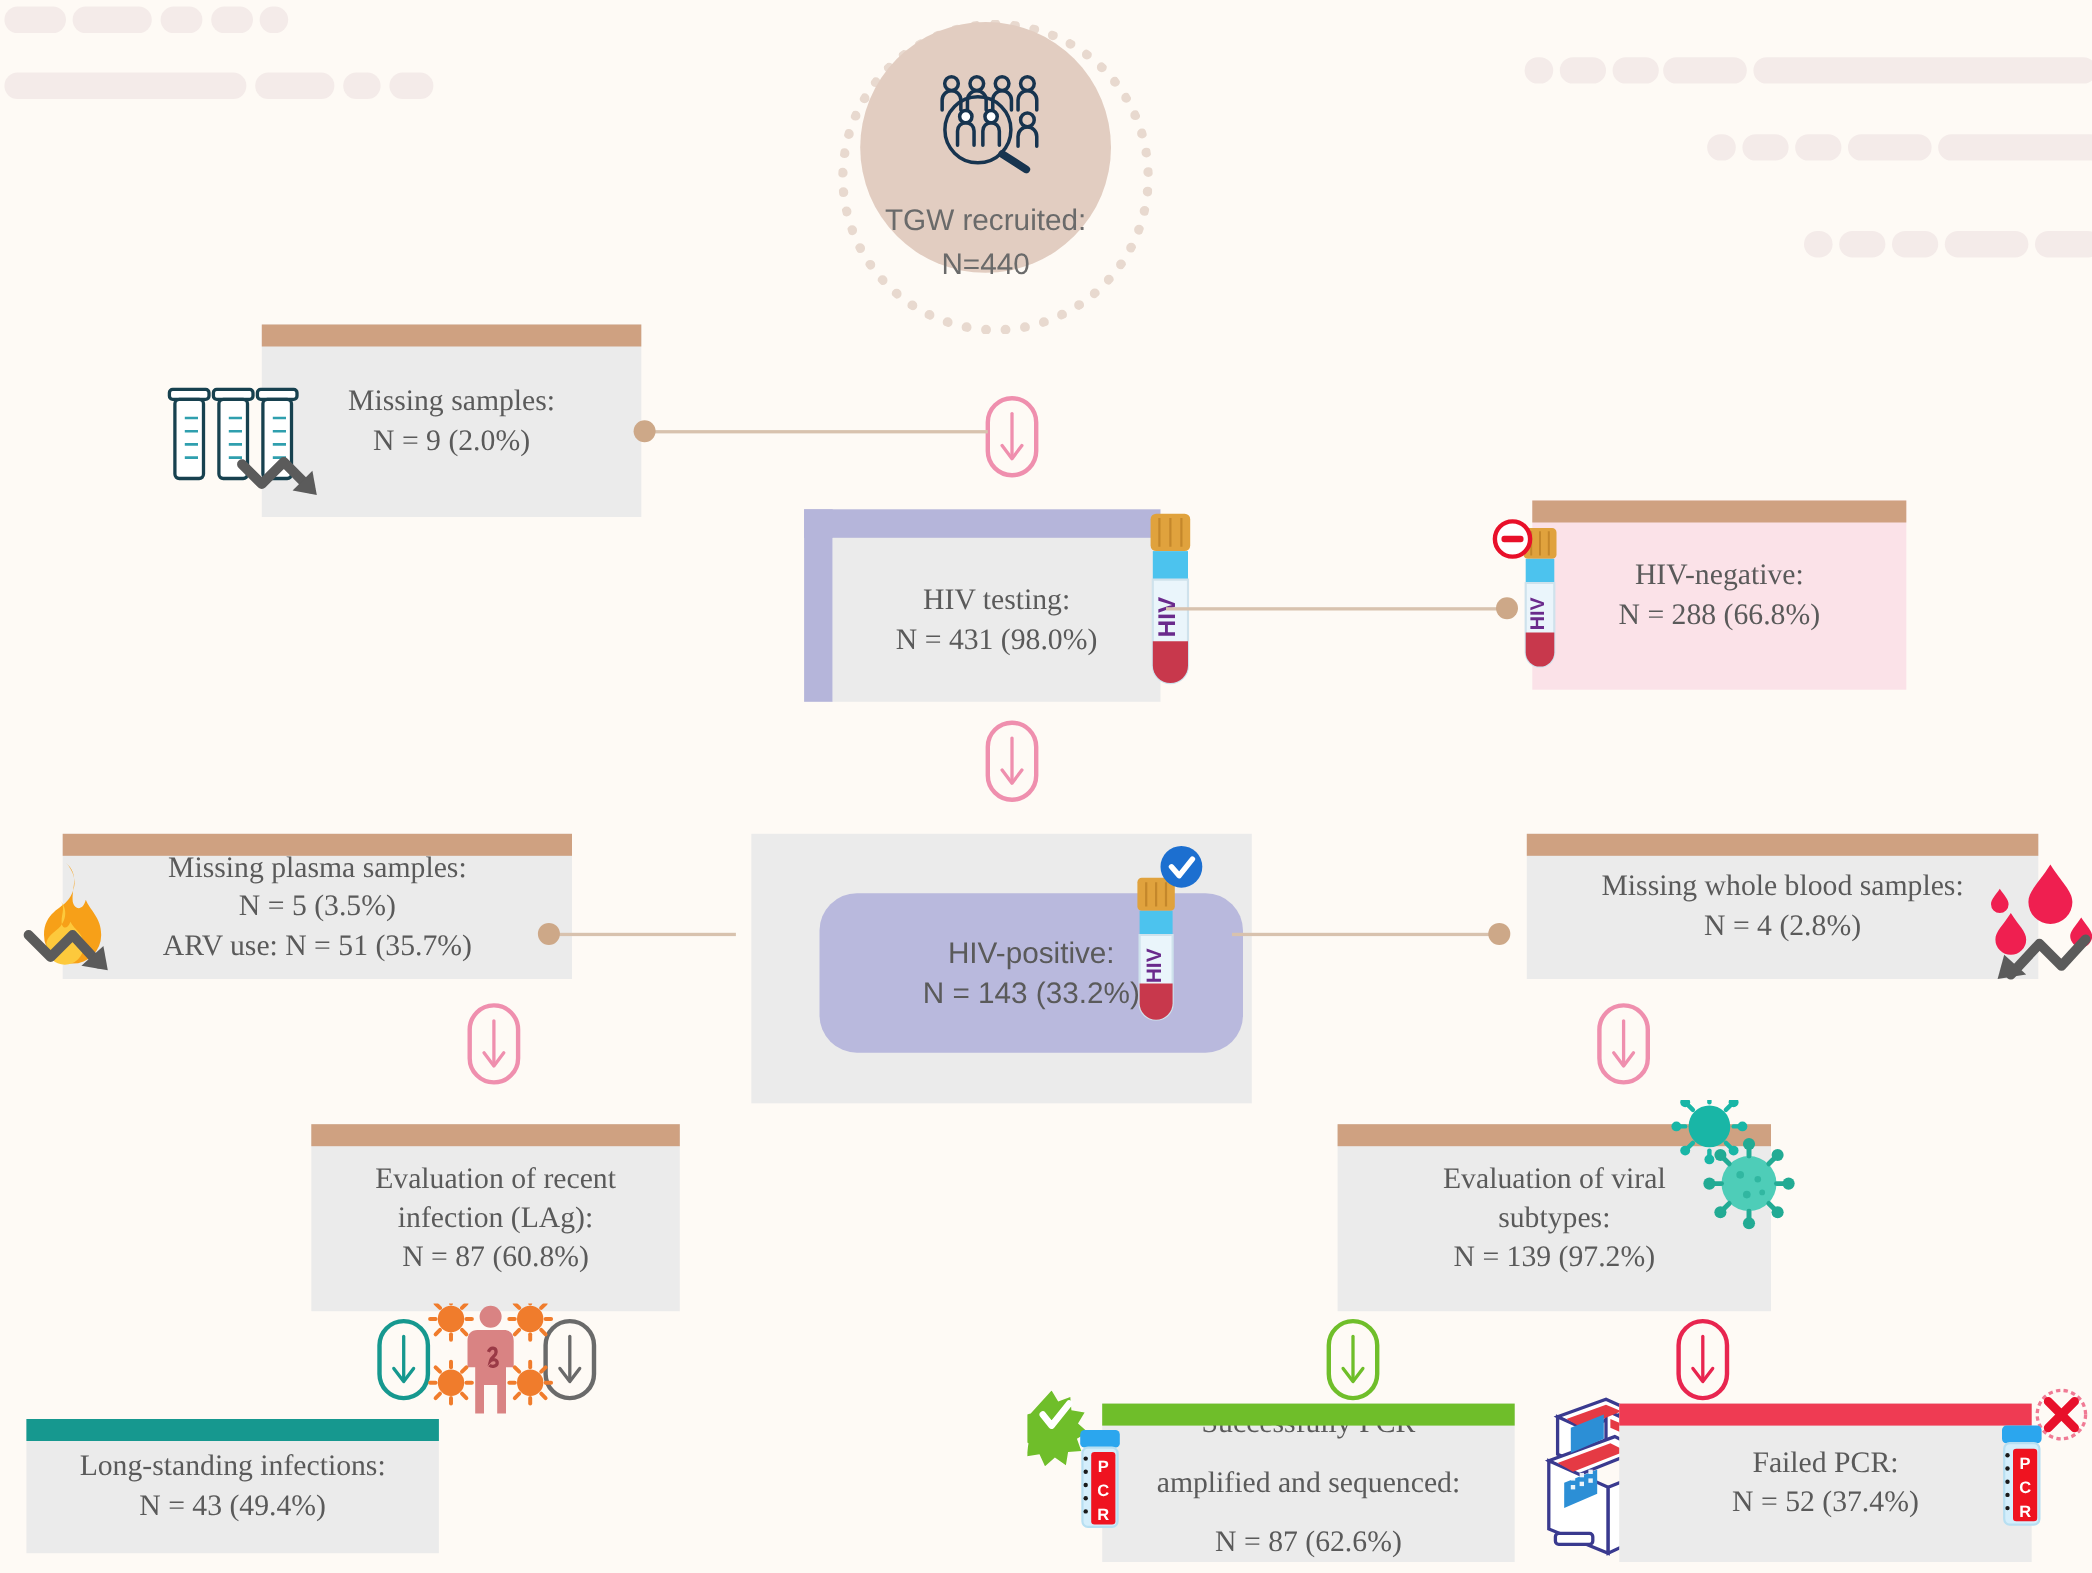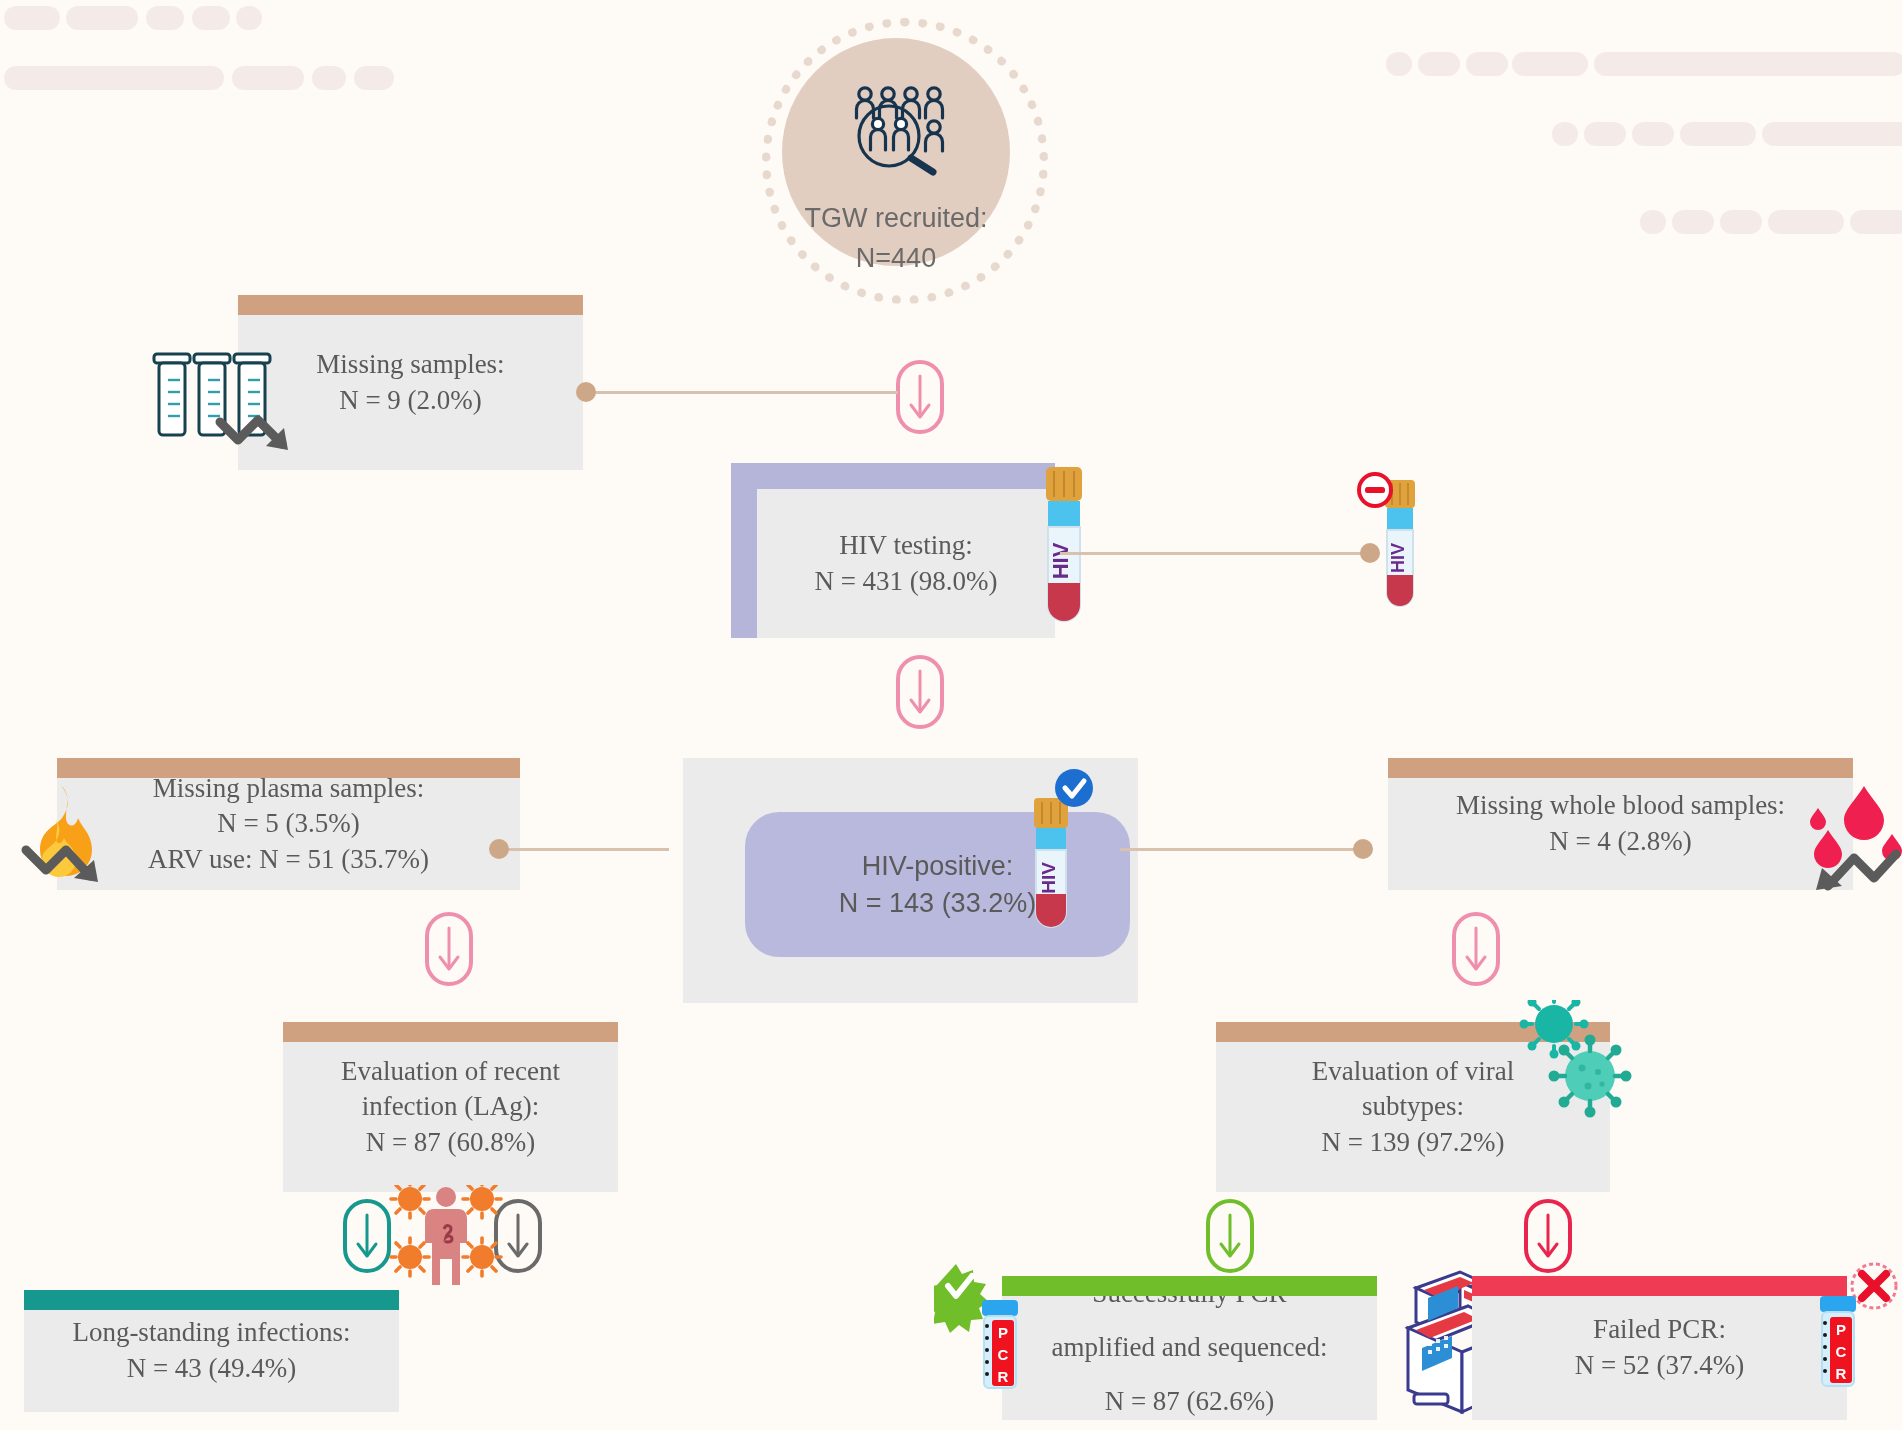--- a/index.html
+++ b/index.html
@@ -86,21 +86,21 @@
   <div class="pill" style="left:1680px;top:122px;width:76px;height:24px;"></div>
   <div class="pill" style="left:1762px;top:122px;width:150px;height:24px;"></div>
 
   <div class="pill" style="left:1640px;top:210px;width:26px;height:24px;"></div>
   <div class="pill" style="left:1672px;top:210px;width:42px;height:24px;"></div>
   <div class="pill" style="left:1720px;top:210px;width:42px;height:24px;"></div>
   <div class="pill" style="left:1768px;top:210px;width:76px;height:24px;"></div>
   <div class="pill" style="left:1850px;top:210px;width:60px;height:24px;"></div>
 
   <div class="root-dots" style="left:762px;top:18px;width:268px;height:268px;"></div>
-  <div class="root" style="left:782px;top:38px;width:228px;height:228px;padding-top:46px;box-sizing:border-box;align-items:center;">
+  <div class="root" style="left:782px;top:20px;width:228px;height:228px;padding-top:46px;box-sizing:border-box;align-items:center;">
 
     <span class="icon" style="position:static;display:block;margin-bottom:10px;">
       <svg width="110" height="92" viewBox="0 0 110 92">
         <g fill="none" stroke="#17344f" stroke-width="3.2" stroke-linecap="round">
           <circle cx="24" cy="10" r="6.2"></circle>
             <path d="M15.5 34v-9a8.5 8.5 0 0 1 17 0v9"></path>
           <circle cx="47" cy="10" r="6.2"></circle>
             <path d="M38.5 34v-9a8.5 8.5 0 0 1 17 0v9"></path>
           <circle cx="70" cy="10" r="6.2"></circle>
             <path d="M61.5 34v-9a8.5 8.5 0 0 1 17 0v9"></path>
@@ -186,20 +186,25 @@
         </g>
       <rect x="16" y="36" width="32" height="26" fill="#4cc3ee"></rect>
       <path d="M16 62h32v78a16 16 0 0 1-32 0z" fill="#eaf5fb" stroke="#cfe2ec" stroke-width="2"></path>
       <path d="M16 118h32v22a16 16 0 0 1-32 0z" fill="#c8384c"></path>
       <text x="32" y="100" fill="#6a2a8c" font-family="Liberation Sans, sans-serif" font-size="22" font-weight="bold" text-anchor="middle" transform="rotate(-90 32 96)">HIV</text>
     </svg>
   </span>
   <div class="hline" style="left:1060px;top:552px;width:310px;"></div>
   <div class="dot" style="left:1360px;top:543px;"></div>
 
+  <div class="node negbox" style="left:1393px;top:455px;width:340px;height:172px;">
+    <div class="cap brown"></div>
+    <div class="ln">HIV-negative:</div>
+    <div class="ln">N = 288 (66.8%)</div>
+  </div>
   <span class="icon" style="left:1355px;top:470px;">
     <svg width="76" height="155" viewBox="0 0 76 155">
       <rect x="30" y="10" width="30" height="28" rx="4" fill="#e0a23d"></rect>
       <g stroke="#c4872b" stroke-width="1.8">
           <line x1="37" y1="13" x2="37" y2="35"></line>
           <line x1="45" y1="13" x2="45" y2="35"></line>
           <line x1="53" y1="13" x2="53" y2="35"></line>
         </g>
       <rect x="32" y="38" width="26" height="22" fill="#4cc3ee"></rect>
       <path d="M32 60h26v63a13 13 0 0 1-26 0z" fill="#eaf5fb" stroke="#cfe2ec" stroke-width="2"></path>

